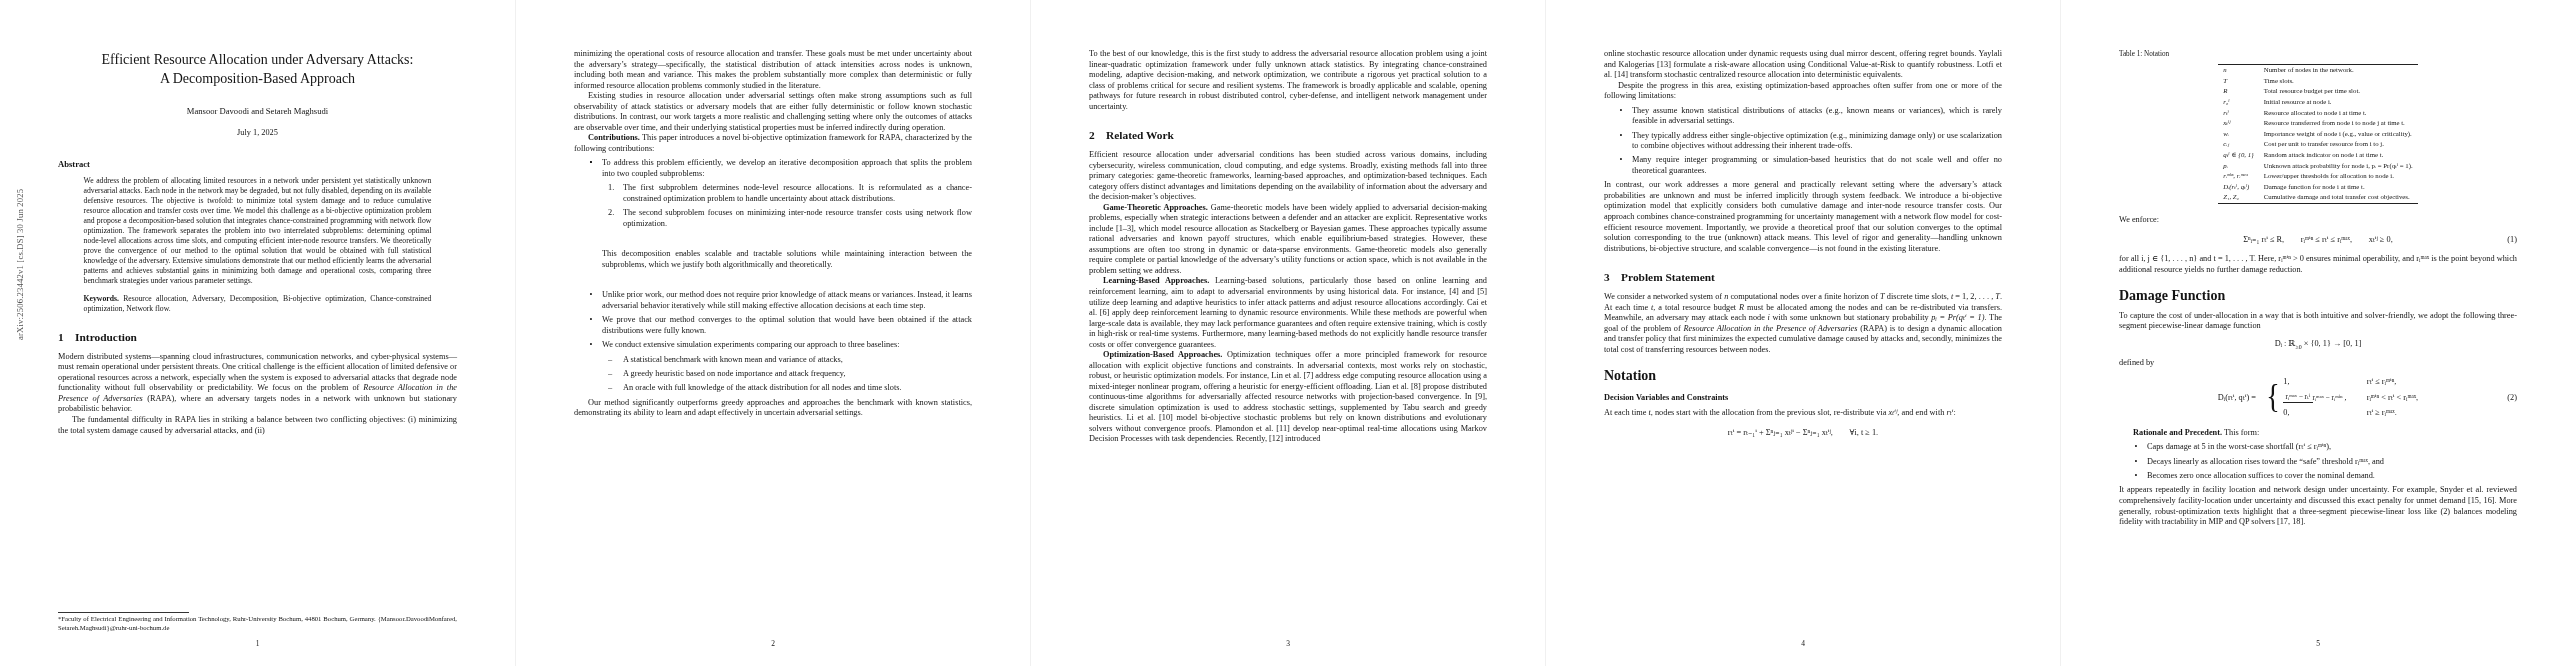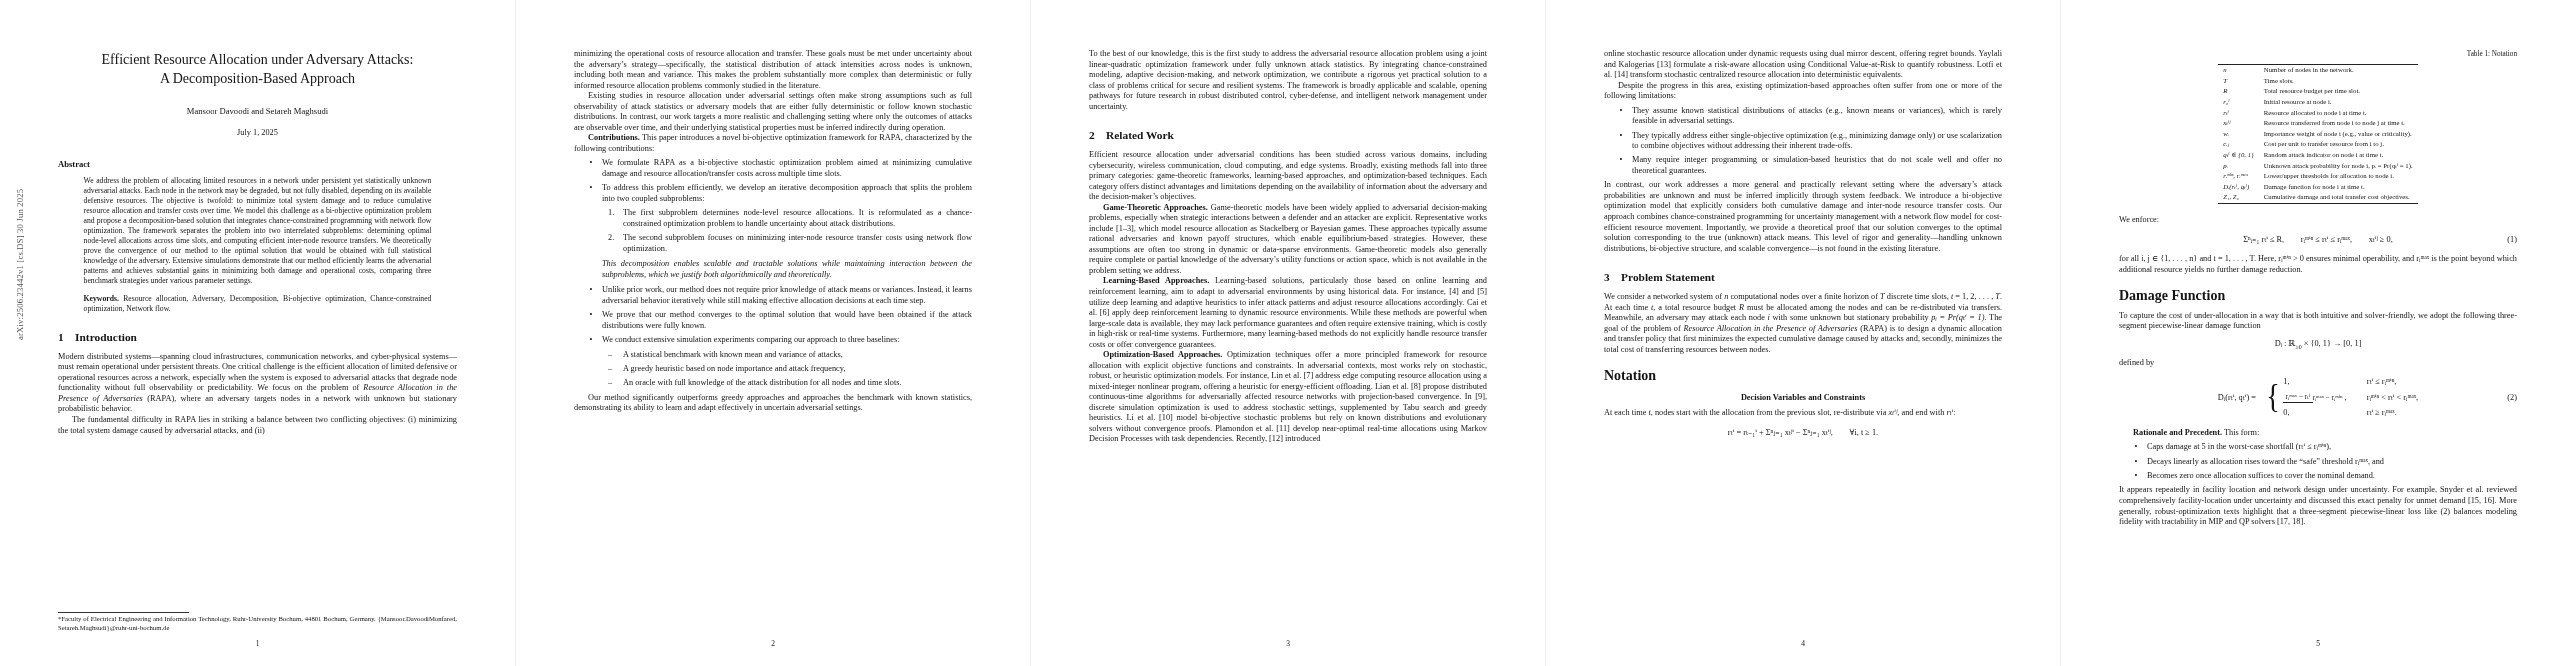--- a/index.html
+++ b/index.html
@@ -28,34 +28,34 @@
   .title{font-size:14px;text-align:center;line-height:1.32;margin:2.2px 0 0;}
   .authors{text-align:center;font-size:8.6px;margin-top:18px;text-indent:0;}
   .date{text-align:center;font-size:8.3px;margin-top:11px;}
   .centerhead{text-align:left;font-weight:bold;font-size:8.6px;margin:20px 0 6.7px;}
   .abstract{margin:0 25.6px;font-size:7.7px;line-height:1.3;text-align:justify;}
   .keywords{margin:7.8px 25.6px 0;font-size:7.7px;line-height:1.3;text-align:justify;}
 
   
   .section{font-size:11.4px;font-weight:bold;margin:15.6px 0 7.8px;text-align:left;}
   .subhead{font-size:14px;font-weight:bold;margin:12.2px 0 5.6px;text-align:left;}
-  .subhead2{font-size:8.3px;font-weight:bold;margin:7.8px 0 5px;text-align:center;}
+  .subhead2{font-size:8.3px;font-weight:bold;margin:7.8px 0 5px;text-align:left;}
 
   
   .p{margin:0;text-indent:14px;}
   .p0{text-indent:0;}
 
   
   .li{position:relative;margin:3.9px 0;}
   .li-label{position:absolute;top:0;}
   .ind1{padding-left:28px;}
   .ind1 > .li-label{left:15.6px;}
   .ind2{padding-left:49px;}
   .ind2 > .li-label{left:34px;}
-  .lip{margin:5px 0;font-style:italic;}
+  .lip{margin:20px 0;}
   .lip.ind1{padding-left:28px;}
 
   
   .eq{position:relative;text-align:center;margin:9px 0;}
   .eqnum{position:absolute;right:0;top:50%;transform:translateY(-50%);}
   .cmath{text-align:center;margin:6.7px 0;}
   sub,sup{font-size:0.72em;}
   .b{font-weight:bold;}
   .i{font-style:italic;}
 
@@ -63,21 +63,21 @@
   .cases-inner{display:inline-flex;align-items:center;}
   .cases-lhs{margin-right:5px;}
   .brace{font-size:33px;font-weight:300;line-height:0.85;display:inline-block;transform:scaleX(0.85);margin:0 2.2px 3.3px 4.4px;}
   .cases-grid{display:inline-grid;grid-template-columns:auto auto;column-gap:20px;row-gap:5px;text-align:left;align-items:center;justify-items:start;}
   .frac{display:inline-flex;flex-direction:row;font-size:7.3px;line-height:1.15;vertical-align:middle;text-align:center;}
   .frac-top{border-bottom:0.6px solid #222;padding:0 2.2px 1.1px;}
   .frac-bot{padding-top:1.1px;}
 
   
   .tablewrap{margin:0 0 11px;}
-  .tabcaption{text-align:right;font-size:7.2px;margin:1.1px 0 5px;}
+  .tabcaption{text-align:left;font-size:7.2px;margin:1.1px 0 5px;}
   table.notation{margin:0 auto;border-collapse:collapse;font-size:6.8px;line-height:1.3;
     border-top:0.8px solid #222;border-bottom:0.8px solid #222;}
   table.notation td{padding:0.9px 5px;vertical-align:top;text-align:left;}
   td.sym{white-space:nowrap;font-style:italic;padding-right:11px;}
 
   
   .footnote{position:absolute;left:58px;right:58px;bottom:34px;font-size:6.7px;line-height:1.32;text-align:justify;}
   .fnrule{width:131px;border-top:0.6px solid #333;margin-bottom:2.8px;}
   .pageno{position:absolute;left:0;right:0;bottom:18px;text-align:center;font-size:7.5px;}
 </style>
@@ -107,21 +107,21 @@
         </div>
       </div>
     <div class="pageno">1</div>
   </section>
 
   <section class="page">
     <div>
         <div class="p p0">minimizing the operational costs of resource allocation and transfer. These goals must be met under uncertainty about the adversary’s strategy—specifically, the statistical distribution of attack intensities across nodes is unknown, including both mean and variance. This makes the problem substantially more complex than deterministic or fully informed resource allocation problems commonly studied in the literature.</div>
         <div class="p">Existing studies in resource allocation under adversarial settings often make strong assumptions such as full observability of attack statistics or adversary models that are either fully deterministic or follow known stochastic distributions. In contrast, our work targets a more realistic and challenging setting where only the outcomes of attacks are observable over time, and their underlying statistical properties must be inferred indirectly during operation.</div>
         <div class="p"><span class="b">Contributions.</span><span> This paper introduces a novel bi-objective optimization framework for RAPA, characterized by the following contributions:</span></div>
-        <div class="li ind1"><span class="li-label">•</span><span class="li-text">We formulate RAPA as a bi-objective stochastic optimization problem aimed at minimizing cumulative damage and resource allocation/transfer costs across multiple time slots.</span></div>
+        <div class="li ind1"><span class="li-label">•</span></div>
         <div class="li ind1"><span class="li-label">•</span><span class="li-text">To address this problem efficiently, we develop an iterative decomposition approach that splits the problem into two coupled subproblems:</span></div>
         <div class="li ind2"><span class="li-label">1.</span><span class="li-text">The first subproblem determines node-level resource allocations. It is reformulated as a chance-constrained optimization problem to handle uncertainty about attack distributions.</span></div>
         <div class="li ind2"><span class="li-label">2.</span><span class="li-text">The second subproblem focuses on minimizing inter-node resource transfer costs using network flow optimization.</span></div>
         <div class="lip ind1">This decomposition enables scalable and tractable solutions while maintaining interaction between the subproblems, which we justify both algorithmically and theoretically.</div>
         <div class="li ind1"><span class="li-label">•</span><span class="li-text">Unlike prior work, our method does not require prior knowledge of attack means or variances. Instead, it learns adversarial behavior iteratively while still making effective allocation decisions at each time step.</span></div>
         <div class="li ind1"><span class="li-label">•</span><span class="li-text">We prove that our method converges to the optimal solution that would have been obtained if the attack distributions were fully known.</span></div>
         <div class="li ind1"><span class="li-label">•</span><span class="li-text">We conduct extensive simulation experiments comparing our approach to three baselines:</span></div>
         <div class="li ind2"><span class="li-label">–</span><span class="li-text">A statistical benchmark with known mean and variance of attacks,</span></div>
         <div class="li ind2"><span class="li-label">–</span><span class="li-text">A greedy heuristic based on node importance and attack frequency,</span></div>
         <div class="li ind2"><span class="li-label">–</span><span class="li-text">An oracle with full knowledge of the attack distribution for all nodes and time slots.</span></div>

